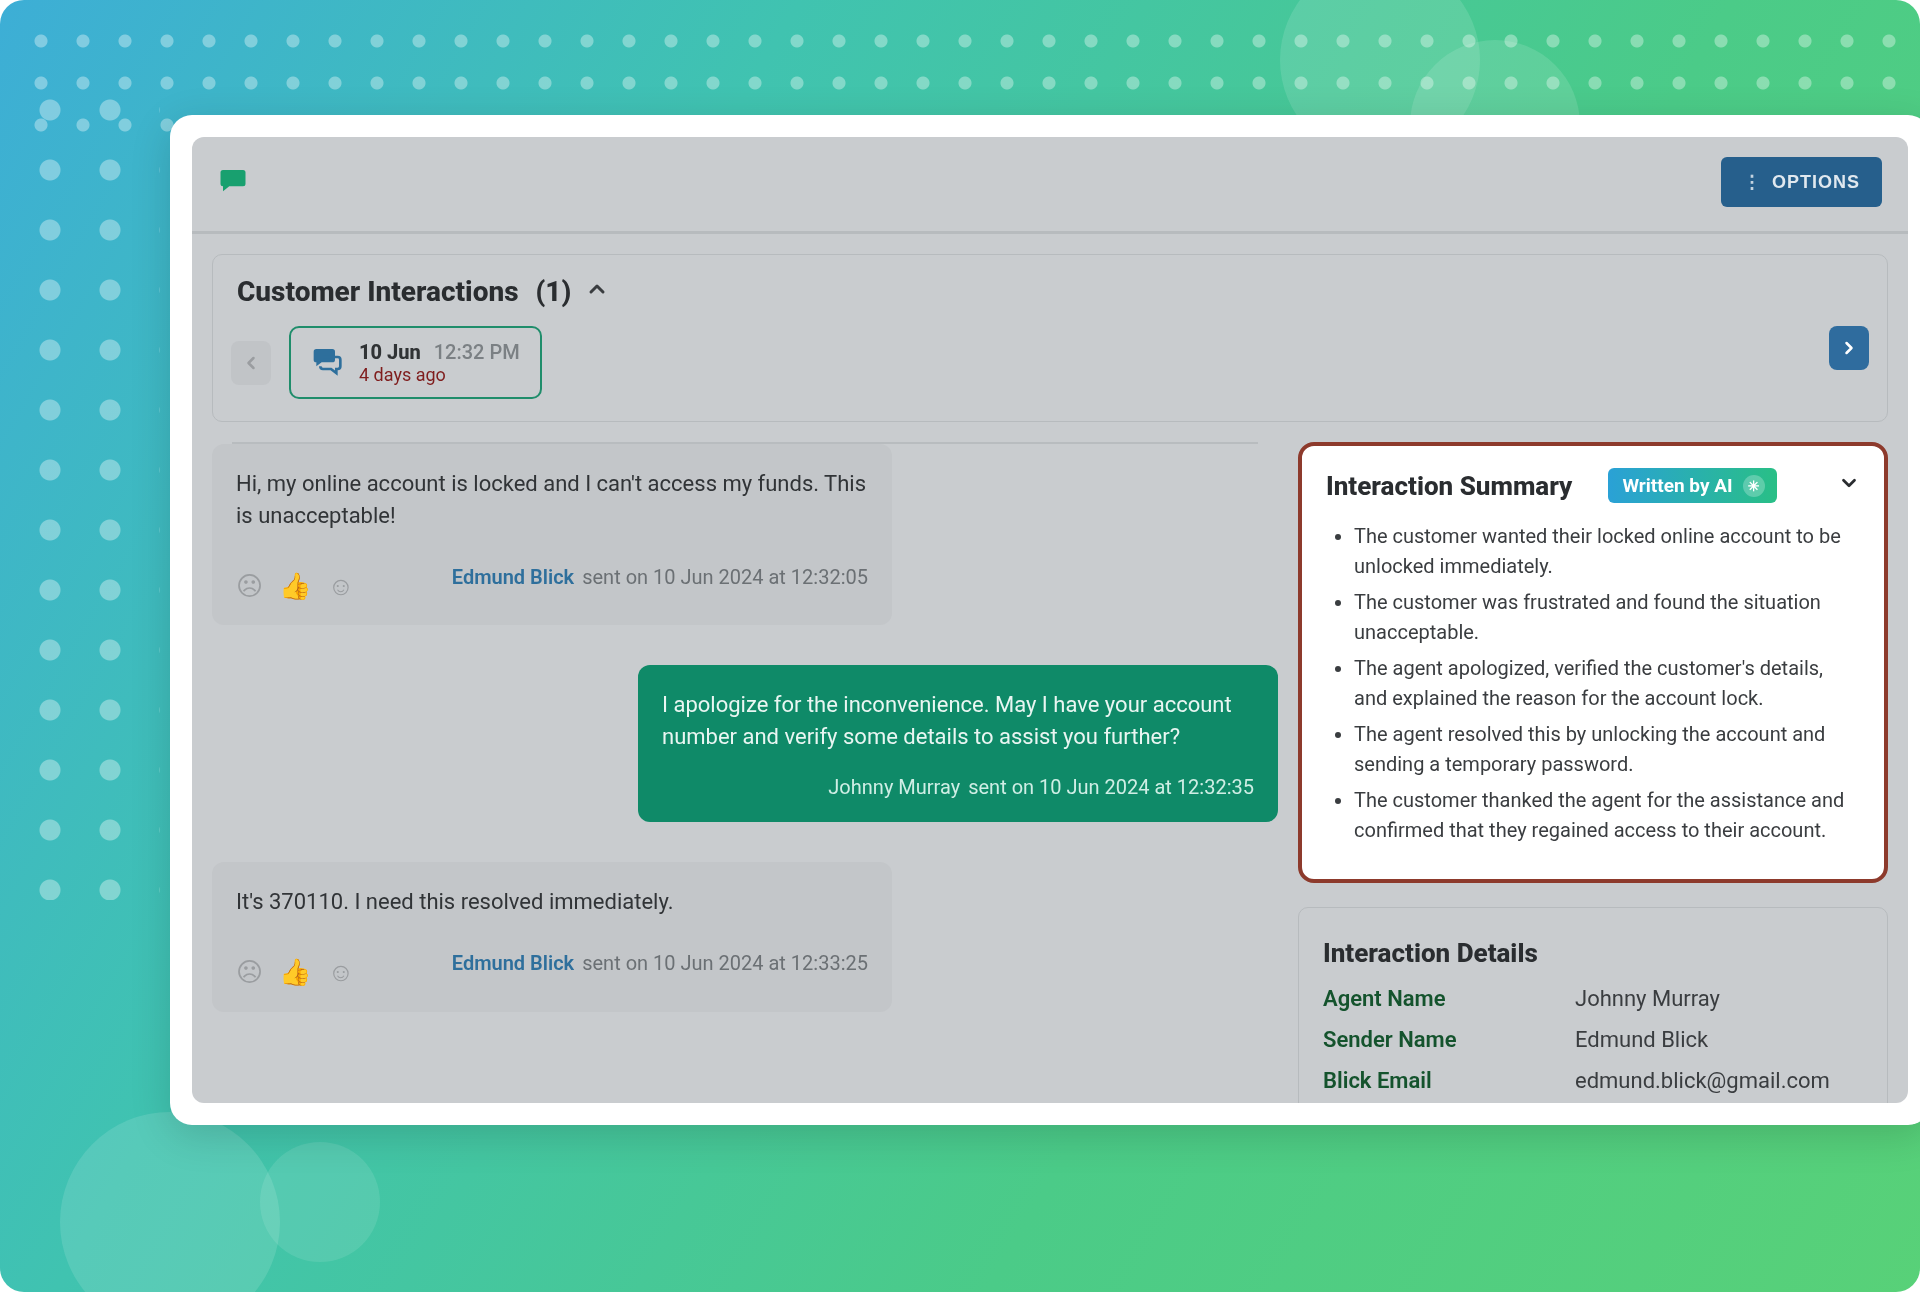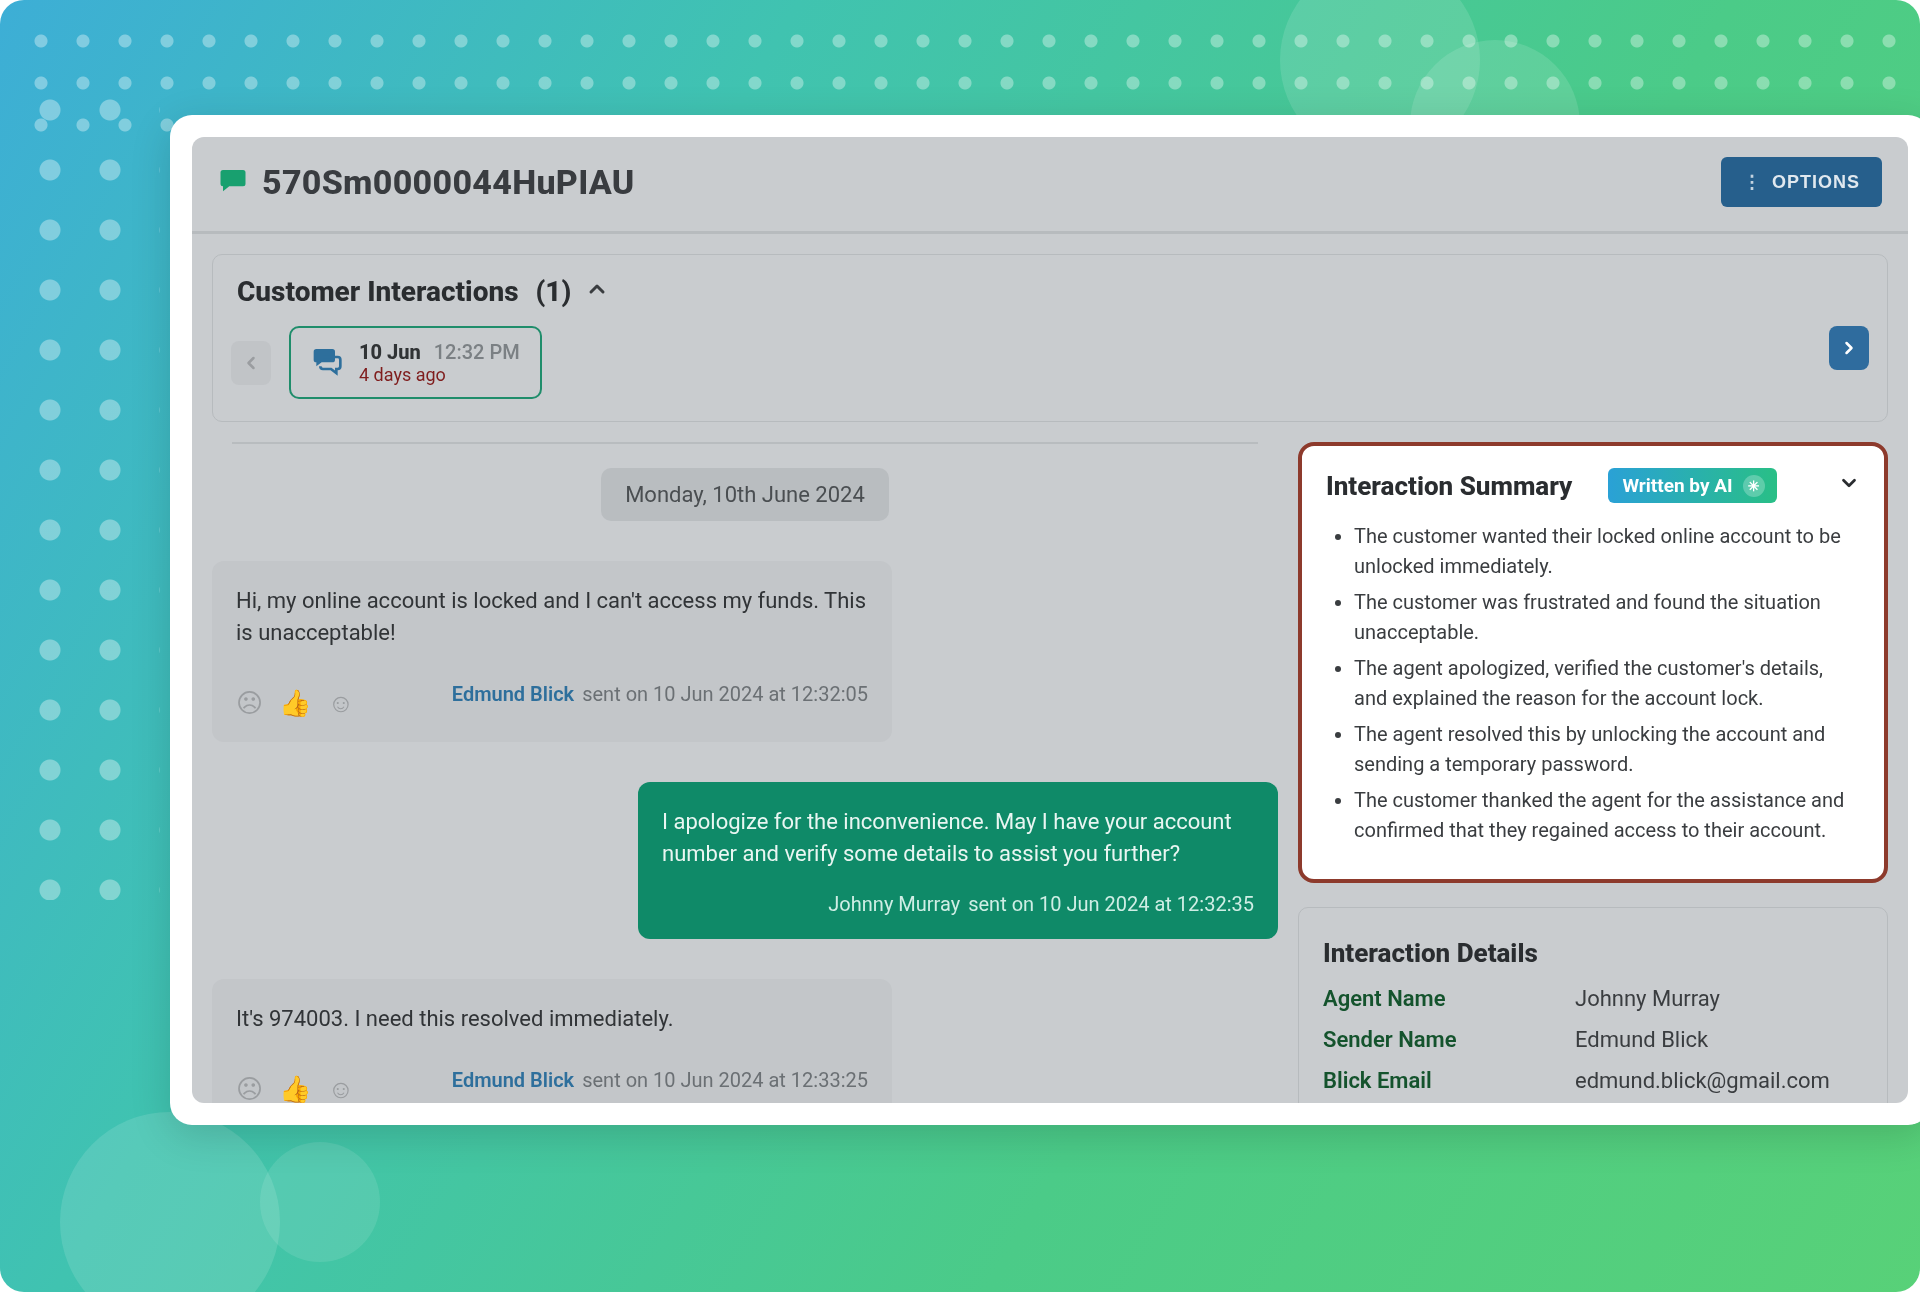--- a/index.html
+++ b/index.html
@@ -188,21 +188,20 @@
   <div class="panel">
     <div class="app">
 
       <div class="titlebar">
         <div class="titlebar-left">
           <span class="title-icon">
             <svg width="30" height="30" viewBox="0 0 24 24" fill="currentColor">
                 <path d="M4 4h16a2 2 0 0 1 2 2v9a2 2 0 0 1-2 2H9l-5 4v-4H4a2 2 0 0 1-2-2V6a2 2 0 0 1 2-2z"></path>
               </svg>
           </span>
-          <span class="title-text">570Sm0000044HuPIAU</span>
         </div>
         <button class="options-btn">
           <span class="dots">⋮</span>
           <span>OPTIONS</span>
         </button>
       </div>
 
       <div class="section-card">
         <div class="sec-head">
           <span class="sec-title">
@@ -241,23 +240,20 @@
                 <polyline points="9 18 15 12 9 6"></polyline>
               </svg>
           </button>
         </div>
       </div>
 
       <div class="body">
 
         <div class="thread">
           <div class="hr"></div>
-          <div class="date-pill-row">
-            <div class="date-pill">Monday, 10th June 2024</div>
-          </div>
 
           <div class="msg in">
             <div>Hi, my online account is locked and I can't access my funds. This is unacceptable!</div>
             <div class="row2">
               <div class="reactions">
                 <span>☹</span>
                 <span>👍</span>
                 <span>☺</span>
               </div>
               <div class="meta">
@@ -269,21 +265,21 @@
 
           <div class="msg out">
             <div>I apologize for the inconvenience. May I have your account number and verify some details to assist you further?</div>
             <div class="meta">
               <span>Johnny Murray</span>
               <span>sent on 10 Jun 2024 at 12:32:35</span>
             </div>
           </div>
 
           <div class="msg in">
-            <div>It's 974003. I need this resolved immediately.</div>
+            <div>It's 370110. I need this resolved immediately.</div>
             <div class="row2">
               <div class="reactions">
                 <span>☹</span>
                 <span>👍</span>
                 <span>☺</span>
               </div>
               <div class="meta">
                 <span class="who">Edmund Blick</span>
                 <span>sent on 10 Jun 2024 at 12:33:25</span>
               </div>

